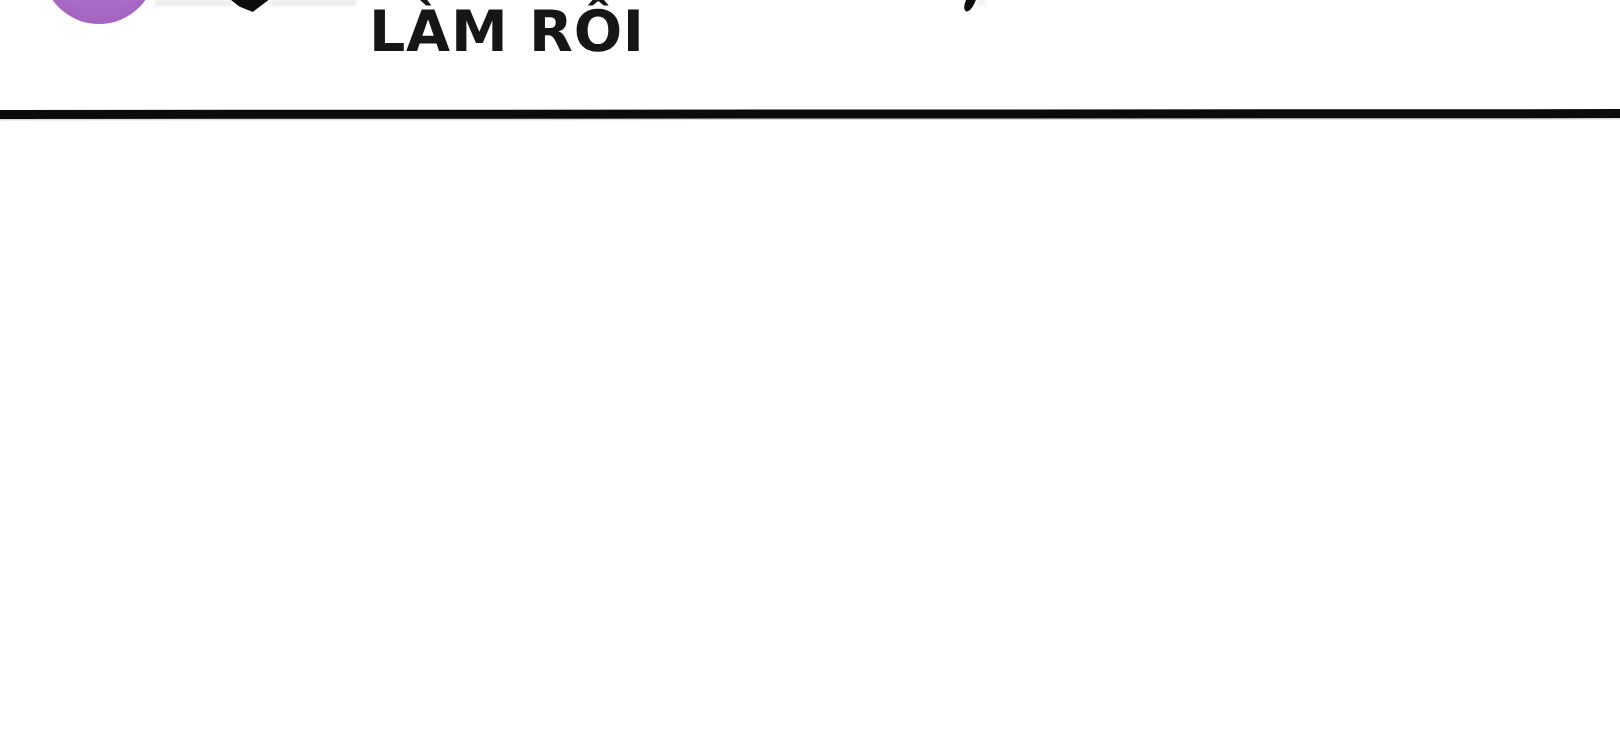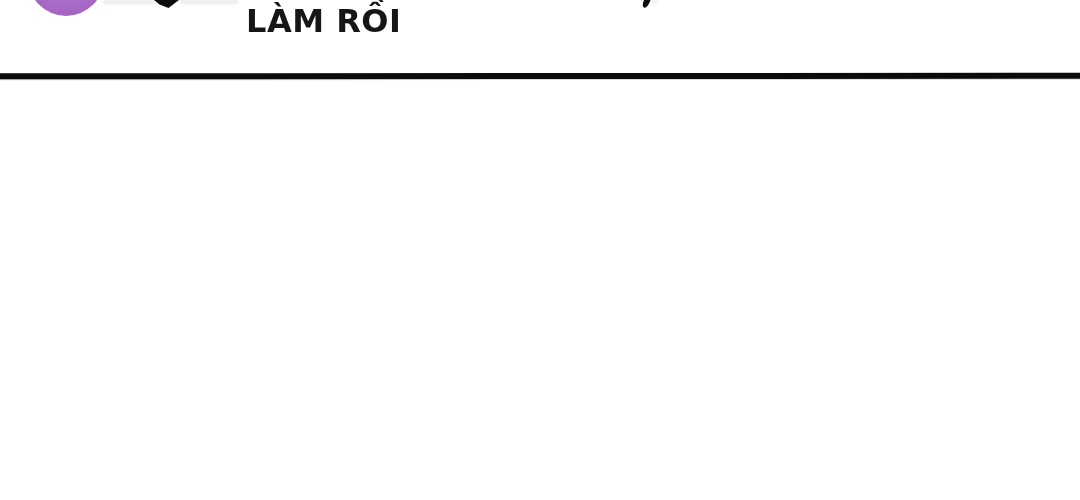--- a/index.html
+++ b/index.html
@@ -68,21 +68,21 @@
     border-radius: 1px 1px 70% 70% / 1px 1px 90% 90%;
     transform: rotate(24deg);
   }
   
   .dialogue {
     position: absolute;
     left: 246px;
     top: 4px;
     height: 34px;
     line-height: 34px;
-    font-size: 32px;
+    font-size: 38px;
     font-weight: bold;
     letter-spacing: 0.5px;
     color: var(--text-color, #161616);
     white-space: nowrap;
   }
   
   .panel-line {
     position: absolute;
     left: -2px;
     top: 73px;

